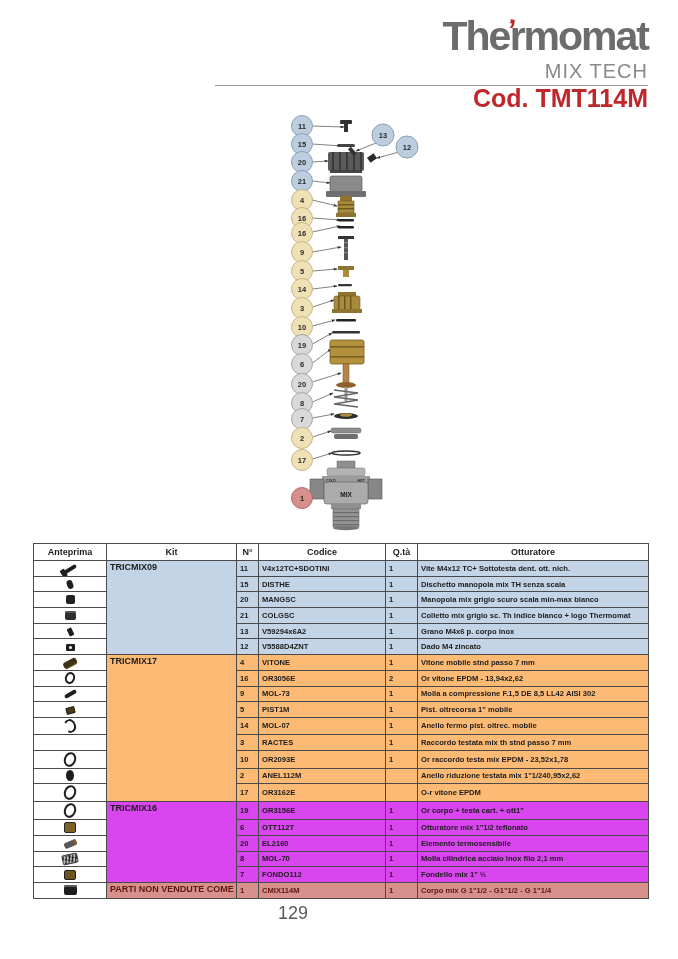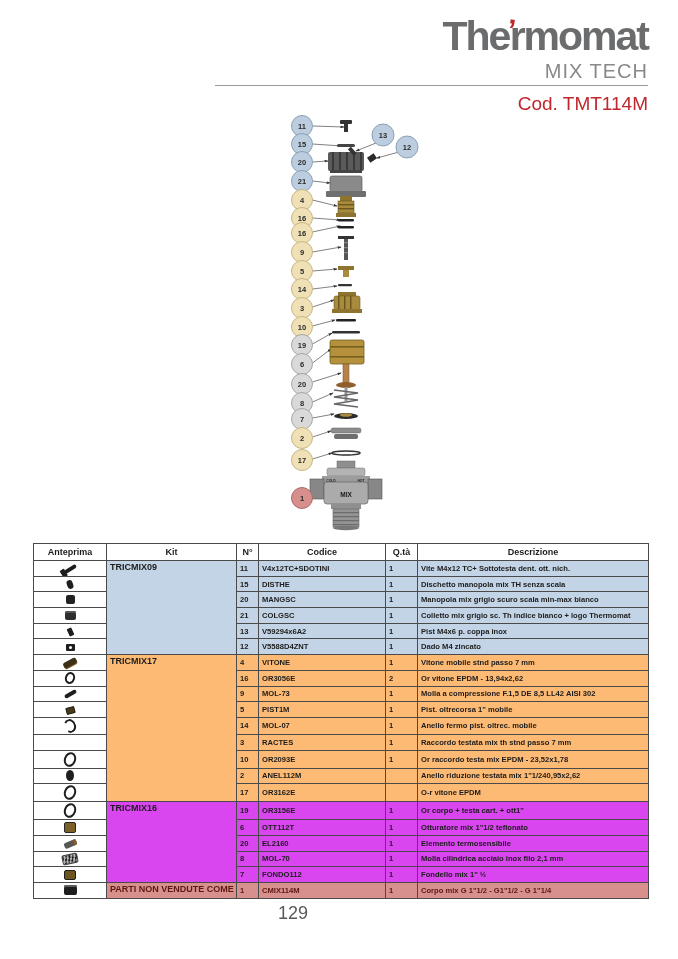--- a/index.html
+++ b/index.html
@@ -8,21 +8,21 @@
 
   
   .logo{position:absolute;top:16px;right:30px;font-weight:bold;font-size:41px;
         color:#6b6c6e;letter-spacing:-2px;line-height:1;}
   .logo .accent{display:inline-block;color:#c0272c;font-size:30px;
         transform:translateY(-10px) rotate(8deg);margin:0 -4px 0 -2px;font-weight:bold;}
   .logo-sub{position:absolute;top:60px;right:30px;font-size:20px;color:#88898b;
         letter-spacing:1px;}
   .header-rule{position:absolute;top:85px;left:215px;width:433px;height:0;
         border-top:1px solid #9a9a9a;}
-  .cod{position:absolute;top:93px;right:30px;font-size:19px;font-weight:normal;color:#c0272c;}
+  .cod{position:absolute;top:84px;right:30px;font-size:25px;font-weight:bold;color:#c0272c;}
 
   
   .diagram{position:absolute;left:278px;top:108px;width:186px;height:432px;}
   .co{stroke-width:1;}
   .co-blue{fill:#bccddf;stroke:#8ba1b6;}
   .co-tan{fill:#f0e0b6;stroke:#c8b684;}
   .co-gray{fill:#d9d9d9;stroke:#a7a7a7;}
   .co-red{fill:#d68f8c;stroke:#b06a68;}
   .co-txt{font-family:"Liberation Sans", sans-serif;font-size:7.5px;font-weight:bold;
         fill:#2a2a2a;text-anchor:middle;}
@@ -269,21 +269,21 @@
         <col style="width:32px">
         <col style="width:231px">
     </colgroup>
     <thead>
       <tr>
         <th>Anteprima</th>
         <th>Kit</th>
         <th>N°</th>
         <th>Codice</th>
         <th>Q.tà</th>
-        <th>Descrizione</th>
+        <th>Otturatore</th>
       </tr>
     </thead>
     <tbody id="parts-body">
         <tr class="g-blue">
           <td class="cell-pre"><span class="pic pic-screw"></span></td>
           <td class="cell-kit" rowspan="6">TRICMIX09</td>
           <td class="cell-n">11</td>
           <td class="cell-cod">V4x12TC+SDOTINI</td>
           <td class="cell-qta">1</td>
           <td class="cell-desc">Vite M4x12 TC+ Sottotesta dent. ott. nich.</td>
@@ -307,21 +307,21 @@
           <td class="cell-n">21</td>
           <td class="cell-cod">COLGSC</td>
           <td class="cell-qta">1</td>
           <td class="cell-desc">Colletto mix grigio sc. Th indice bianco + logo Thermomat</td>
         </tr>
         <tr class="g-blue">
           <td class="cell-pre"><span class="pic pic-grano"></span></td>
           <td class="cell-n">13</td>
           <td class="cell-cod">V59294x6A2</td>
           <td class="cell-qta">1</td>
-          <td class="cell-desc">Pist M4x6 p. coppa inox</td>
+          <td class="cell-desc">Grano M4x6 p. corpo inox</td>
         </tr>
         <tr class="g-blue">
           <td class="cell-pre"><span class="pic pic-dado"></span></td>
           <td class="cell-n">12</td>
           <td class="cell-cod">V5588D4ZNT</td>
           <td class="cell-qta">1</td>
           <td class="cell-desc">Dado M4 zincato</td>
         </tr>
         <tr class="g-tan">
           <td class="cell-pre"><span class="pic pic-vitone"></span></td>

